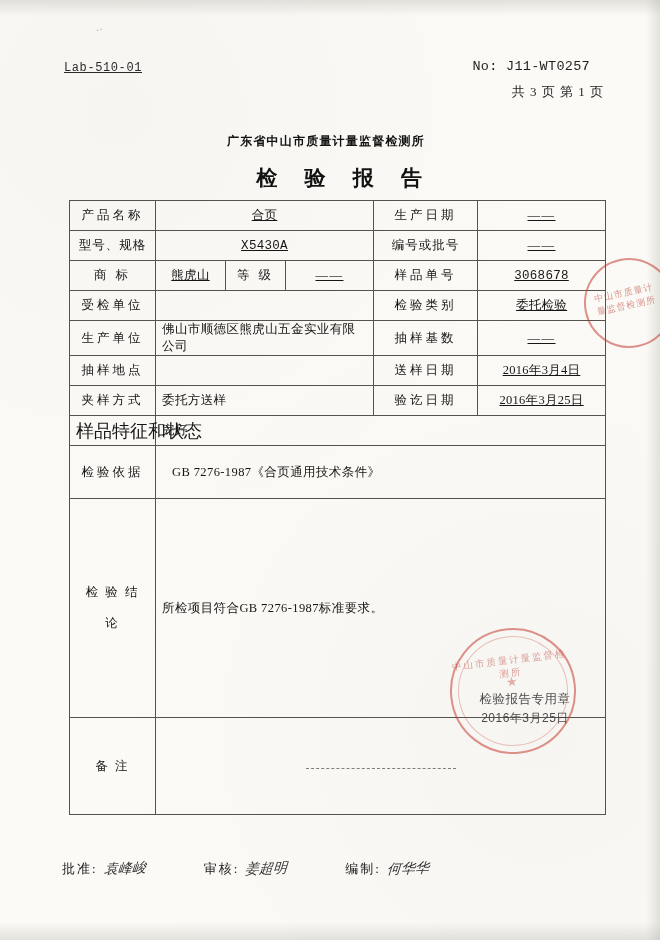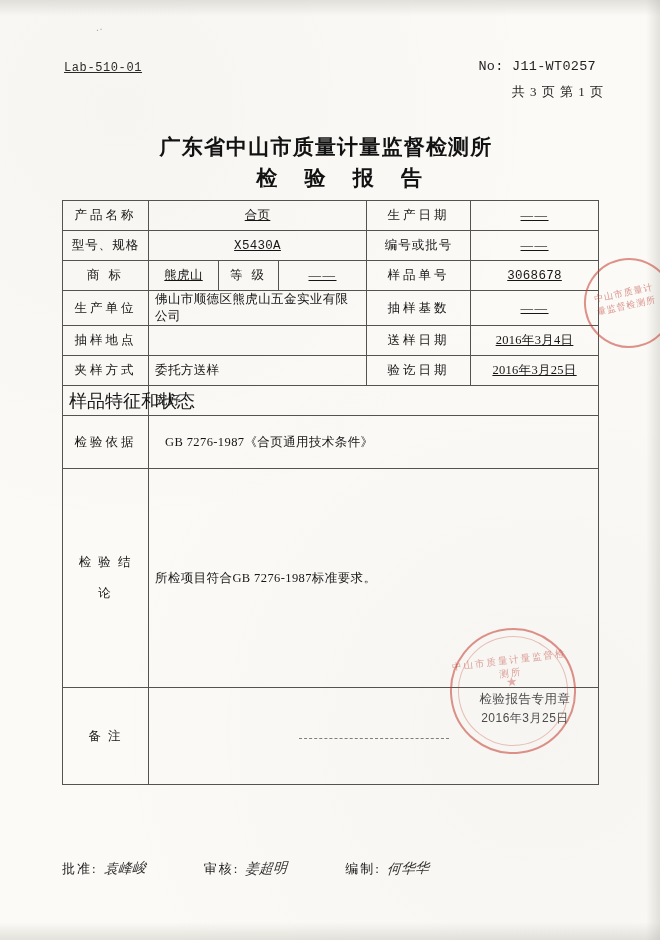--- a/index.html
+++ b/index.html
@@ -53,60 +53,60 @@
     position: absolute;
     left: 64px; top: 61px;
     font-family: "Liberation Mono", "DejaVu Sans Mono", monospace;
     font-size: 12px;
     letter-spacing: .6px;
     color: #2a2a2a;
     text-decoration: underline;
   }
   .doc-no {
     position: absolute;
-    right: 64px; top: 59px;
+    right: 70px; top: 59px;
     font-family: "Liberation Mono", "DejaVu Sans Mono", monospace;
     font-size: 13.5px;
     letter-spacing: .3px;
     color: #1f1f1f;
     white-space: nowrap;
   }
   .page-count {
     position: absolute;
     right: 56px; top: 83px;
     font-size: 13px;
     letter-spacing: 1px;
     color: #1f1f1f;
     white-space: nowrap;
   }
 
   .org-title {
     position: absolute;
     left: 0; right: 8px; top: 133px;
     text-align: center;
-    font-size: 21px;
+    font-size: 12px;
     font-weight: bold;
     letter-spacing: 1.2px;
     color: #121212;
   }
   .report-title {
     position: absolute;
     left: 0; right: 0; top: 164px;
     text-align: center;
     font-size: 21px;
     font-weight: bold;
     letter-spacing: 11px;
     text-indent: 11px;
     color: #121212;
     padding-left: 18px;
   }
 
   table.main {
     position: absolute;
-    left: 62px;
+    left: 69px;
     top: 200px;
     width: 536px;
     border-collapse: collapse;
     table-layout: fixed;
     border-radius: 17px;
   }
   table.main td {
     border: 1px solid #55534d;
     height: 29px;
     font-size: 12.5px;
@@ -305,20 +305,26 @@
         <td class="lbl-tight">编号或批号</td>
         <td class="val dashes">——</td>
       </tr>
       <tr>
         <td class="lbl">商  标</td>
         <td class="val">熊虎山</td>
         <td class="lbl">等  级</td>
         <td class="val dashes">——</td>
         <td class="lbl">样品单号</td>
         <td class="val val-mono">3068678</td>
+      </tr>
+      <tr>
+        <td class="lbl">受检单位</td>
+        <td class="val-left" colspan="3"></td>
+        <td class="lbl">检验类别</td>
+        <td class="val">委托检验</td>
       </tr>
       <tr>
         <td class="lbl">生产单位</td>
         <td class="val-left" colspan="3">佛山市顺德区熊虎山五金实业有限公司</td>
         <td class="lbl">抽样基数</td>
         <td class="val dashes">——</td>
       </tr>
       <tr>
         <td class="lbl">抽样地点</td>
         <td class="val-left" colspan="3"></td>

